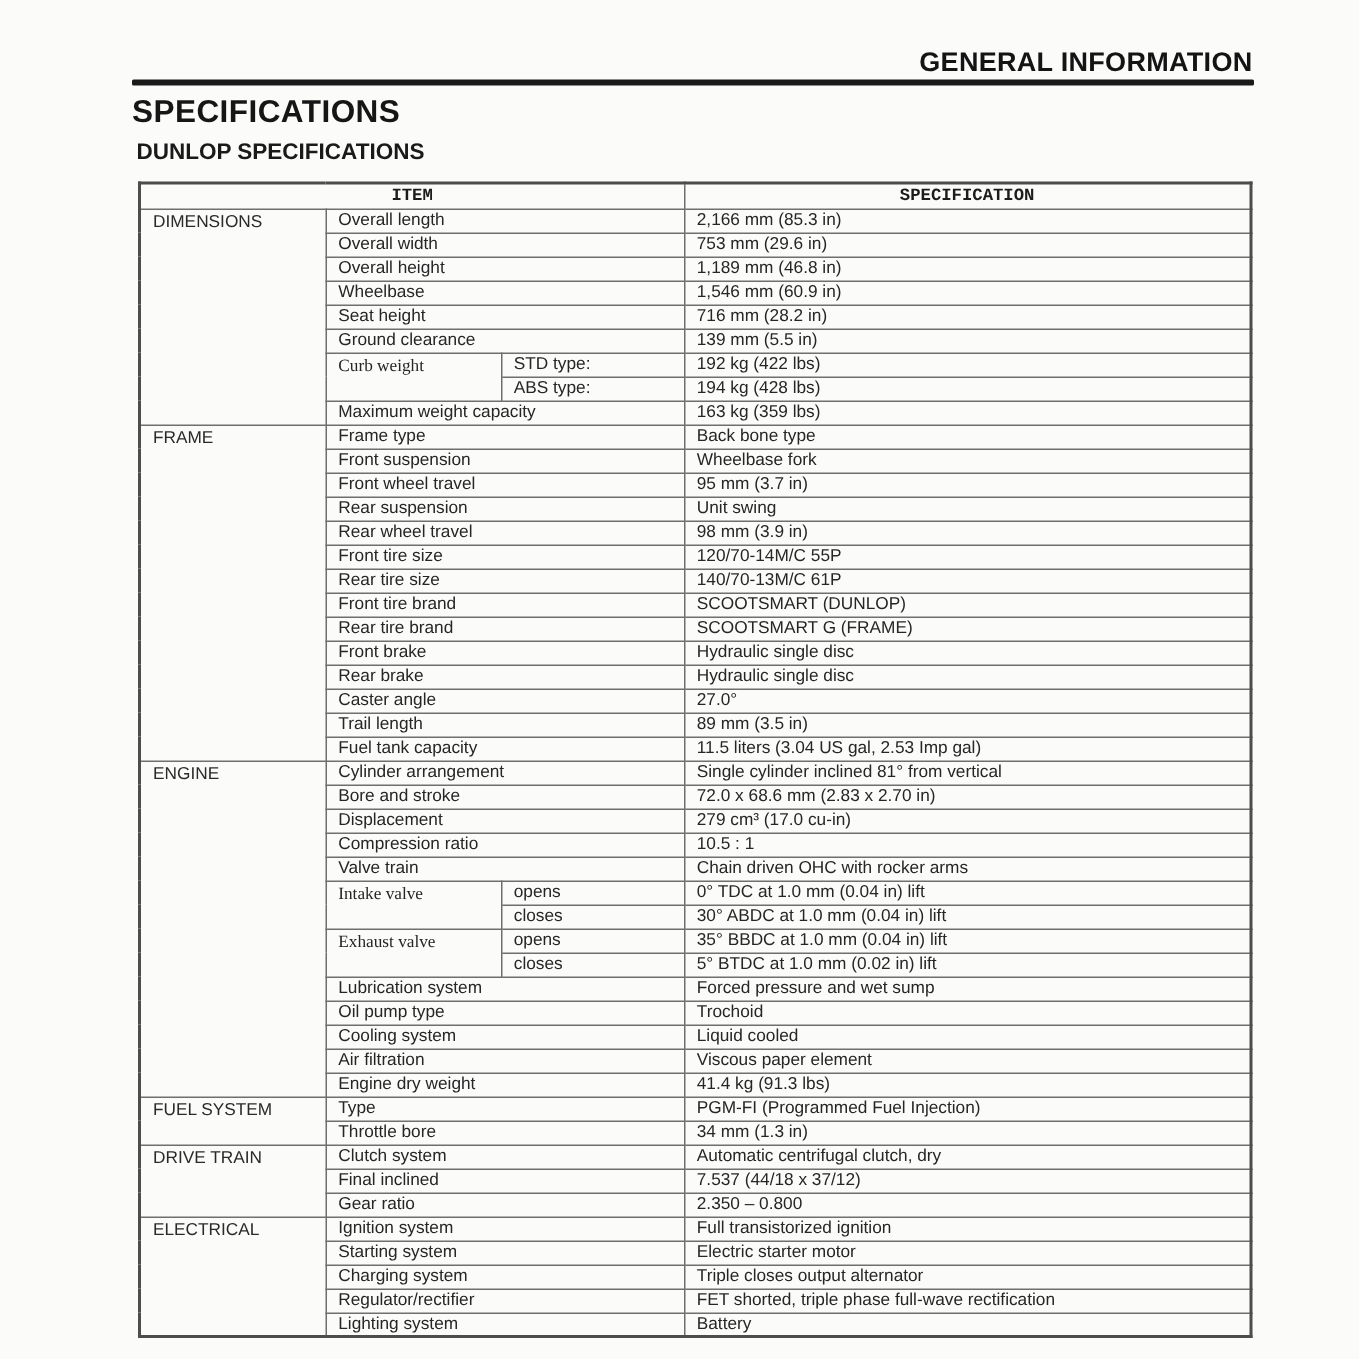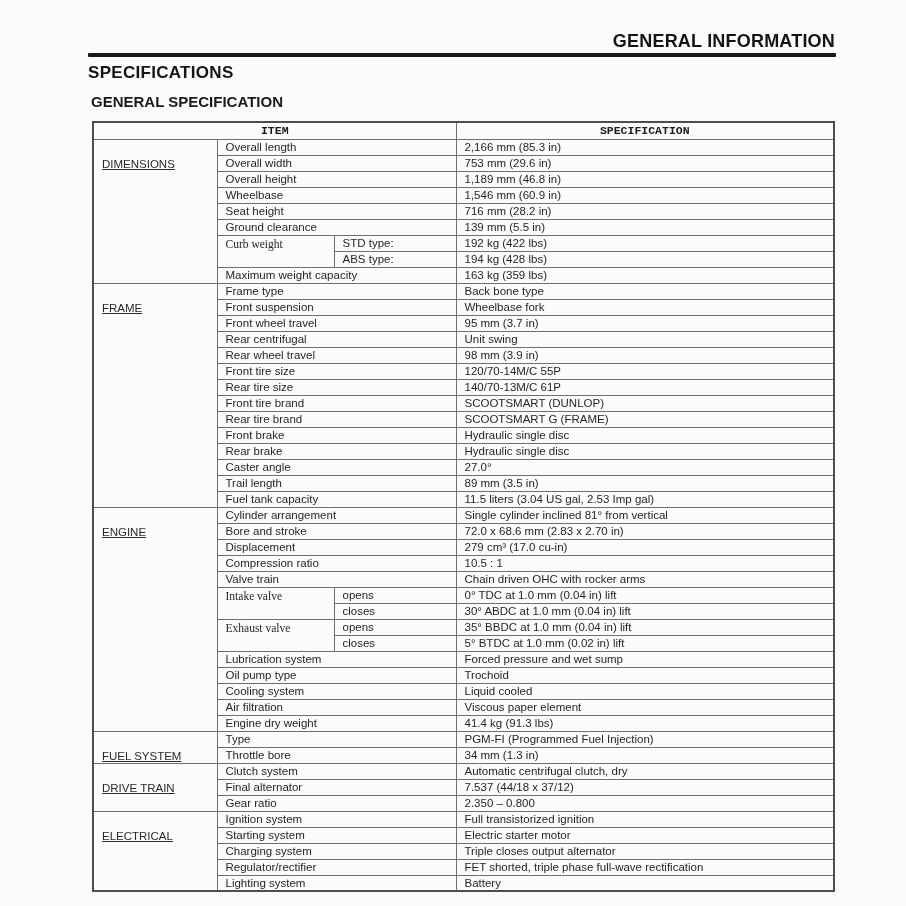--- a/index.html
+++ b/index.html
@@ -26,21 +26,21 @@
     top: 53px;
     width: 748px;
     height: 4px;
     background: #1a1a1a;
     border-radius: 1px;
   }
   .page-title {
     position: absolute;
     left: 88px;
     top: 63px;
-    font-size: 17px;
+    font-size: 21px;
     font-weight: bold;
     letter-spacing: 0.3px;
     color: #161616;
   }
   .section-subtitle {
     position: absolute;
     left: 91px;
     top: 93px;
     font-size: 15px;
     font-weight: bold;
@@ -67,40 +67,39 @@
   }
   .spec-table th {
     height: 17px;
     font-weight: bold;
     text-align: center;
     color: #1c1c1c;
     font-family: Liberation Mono, monospace;
   }
   .spec-table td.sec {
     vertical-align: top;
-    padding: 18px 4px 0 8px;
+    padding: 2px 4px 0 8px;
     color: #2a2a2a;
-    text-decoration: underline;
   }
   .spec-table td.item, .spec-table td.sub, .spec-table td.spec {
     padding: 1px 4px 0 8px;
   }
   .spec-table td.item.split {
     vertical-align: top;
     padding-top: 2px;
     font-family: Liberation Serif, serif;
   }
 </style>
 </head>
 <body>
 
 <div class="page-header">GENERAL INFORMATION</div>
 <div class="divider-rule"></div>
 <div class="page-title">SPECIFICATIONS</div>
-<div class="section-subtitle">GENERAL SPECIFICATION</div>
+<div class="section-subtitle">DUNLOP SPECIFICATIONS</div>
 
 <table class="spec-table">
   <colgroup>
     <col style="width:124px">
     <col style="width:117px">
     <col style="width:122px">
     <col style="width:378px">
   </colgroup>
   <thead>
     <tr>
@@ -154,21 +153,21 @@
       </tr>
       <tr>
         <td class="item" colspan="2">Front suspension</td>
         <td class="spec">Wheelbase fork</td>
       </tr>
       <tr>
         <td class="item" colspan="2">Front wheel travel</td>
         <td class="spec">95 mm (3.7 in)</td>
       </tr>
       <tr>
-        <td class="item" colspan="2">Rear centrifugal</td>
+        <td class="item" colspan="2">Rear suspension</td>
         <td class="spec">Unit swing</td>
       </tr>
       <tr>
         <td class="item" colspan="2">Rear wheel travel</td>
         <td class="spec">98 mm (3.9 in)</td>
       </tr>
       <tr>
         <td class="item" colspan="2">Front tire size</td>
         <td class="spec">120/70-14M/C 55P</td>
       </tr>
@@ -271,21 +270,21 @@
       <tr>
         <td class="item" colspan="2">Throttle bore</td>
         <td class="spec">34 mm (1.3 in)</td>
       </tr>
       <tr>
         <td class="sec" rowspan="3">DRIVE TRAIN</td>
         <td class="item" colspan="2">Clutch system</td>
         <td class="spec">Automatic centrifugal clutch, dry</td>
       </tr>
       <tr>
-        <td class="item" colspan="2">Final alternator</td>
+        <td class="item" colspan="2">Final inclined</td>
         <td class="spec">7.537 (44/18 x 37/12)</td>
       </tr>
       <tr>
         <td class="item" colspan="2">Gear ratio</td>
         <td class="spec">2.350 – 0.800</td>
       </tr>
       <tr>
         <td class="sec" rowspan="5">ELECTRICAL</td>
         <td class="item" colspan="2">Ignition system</td>
         <td class="spec">Full transistorized ignition</td>

